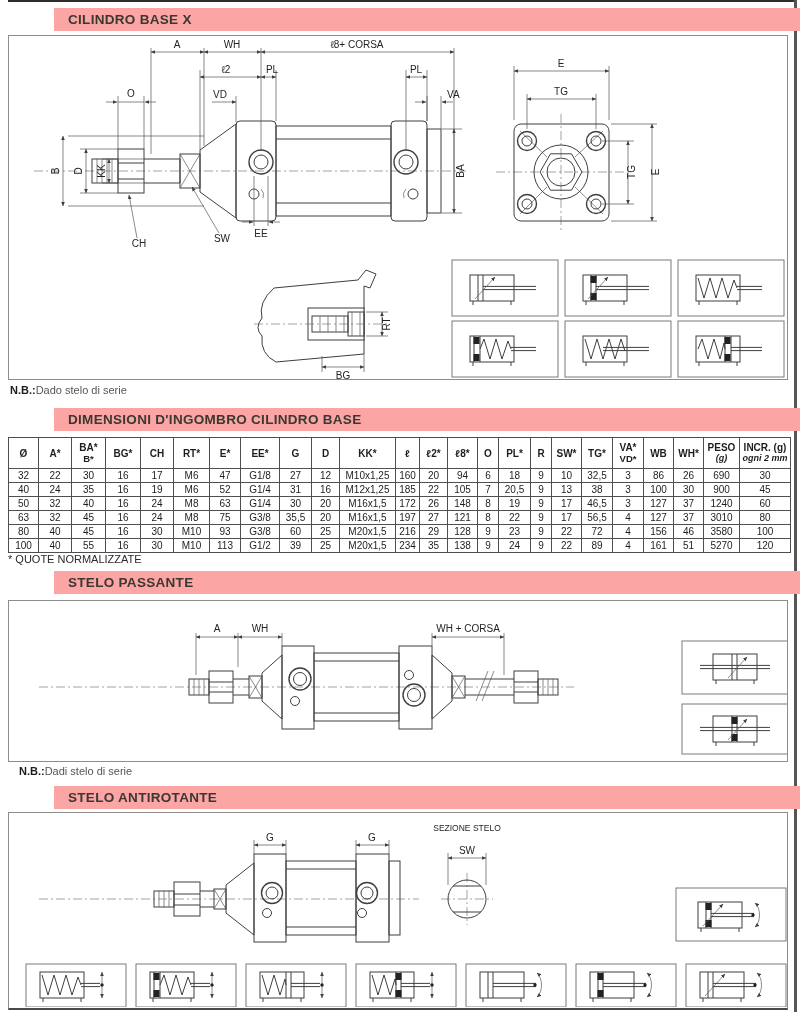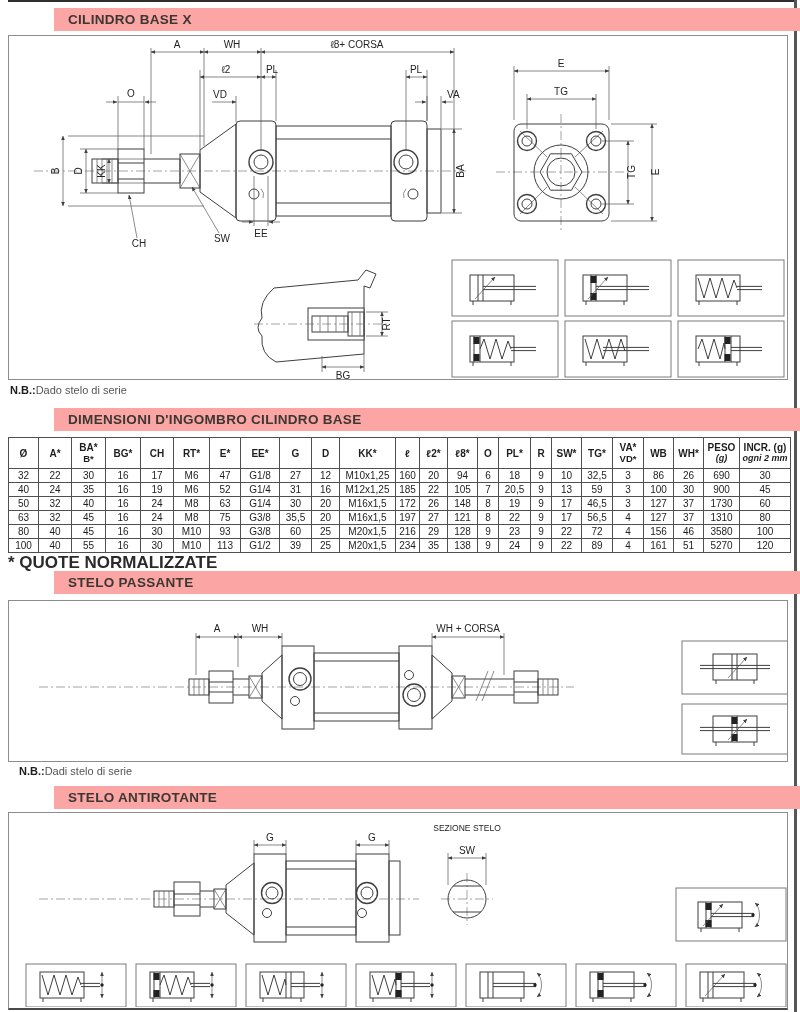--- a/index.html
+++ b/index.html
@@ -12,21 +12,21 @@
   #b2{top:408px;}
   #b3{top:571px;padding-left:14px;}
   #b4{top:786px;}
   .panel{position:absolute;left:8px;width:780px;background:#fff;border:1px solid #8d8d8d;box-sizing:border-box;}
   #box1{top:35px;height:345px;}
   #box2{top:600px;height:162px;}
   #box3{top:812px;height:198px;border-bottom:2px solid #4a4a4a;}
   .nb{position:absolute;left:10px;font-size:11px;color:#555;}
   .nb b{color:#1c1c1c;font-weight:bold;}
   #nb1{top:384px;} #nb2{top:765px;padding-left:9px;}
-  .note-sm{position:absolute;left:8px;top:553px;font-size:17px;color:#2b2b2b;font-weight:bold;}
+  .note-sm{position:absolute;left:8px;top:553px;font-size:11px;color:#2b2b2b;}
   table{position:absolute;left:8px;top:437px;width:782px;border-collapse:collapse;table-layout:fixed;
         font-size:10px;color:#1d1d1d;background:#fff;}
   th,td{border:1px solid #4f4f4f;text-align:center;padding:0;white-space:nowrap;overflow:hidden;}
   td{height:13px;line-height:13px;}
   th{font-weight:bold;height:30px;vertical-align:middle;line-height:11px;font-size:10px;}
   .h2{font-size:9.5px;}
   .it{font-style:italic;font-size:9px;}
   svg{display:block;}
   .ln{stroke:#3f3f3f;stroke-width:1;fill:none;}
   .lnw{stroke:#3f3f3f;stroke-width:1;fill:#fff;}
@@ -404,21 +404,21 @@
         <td>31</td>
         <td>16</td>
         <td>M12x1,25</td>
         <td>185</td>
         <td>22</td>
         <td>105</td>
         <td>7</td>
         <td>20,5</td>
         <td>9</td>
         <td>13</td>
-        <td>59</td>
+        <td>38</td>
         <td>3</td>
         <td>100</td>
         <td>30</td>
         <td>900</td>
         <td>45</td>
       </tr>
       <tr>
         <td>50</td>
         <td>32</td>
         <td>40</td>
@@ -434,21 +434,21 @@
         <td>26</td>
         <td>148</td>
         <td>8</td>
         <td>19</td>
         <td>9</td>
         <td>17</td>
         <td>46,5</td>
         <td>3</td>
         <td>127</td>
         <td>37</td>
-        <td>1730</td>
+        <td>1240</td>
         <td>60</td>
       </tr>
       <tr>
         <td>63</td>
         <td>32</td>
         <td>45</td>
         <td>16</td>
         <td>24</td>
         <td>M8</td>
         <td>75</td>
@@ -460,21 +460,21 @@
         <td>27</td>
         <td>121</td>
         <td>8</td>
         <td>22</td>
         <td>9</td>
         <td>17</td>
         <td>56,5</td>
         <td>4</td>
         <td>127</td>
         <td>37</td>
-        <td>1310</td>
+        <td>3010</td>
         <td>80</td>
       </tr>
       <tr>
         <td>80</td>
         <td>40</td>
         <td>45</td>
         <td>16</td>
         <td>30</td>
         <td>M10</td>
         <td>93</td>

